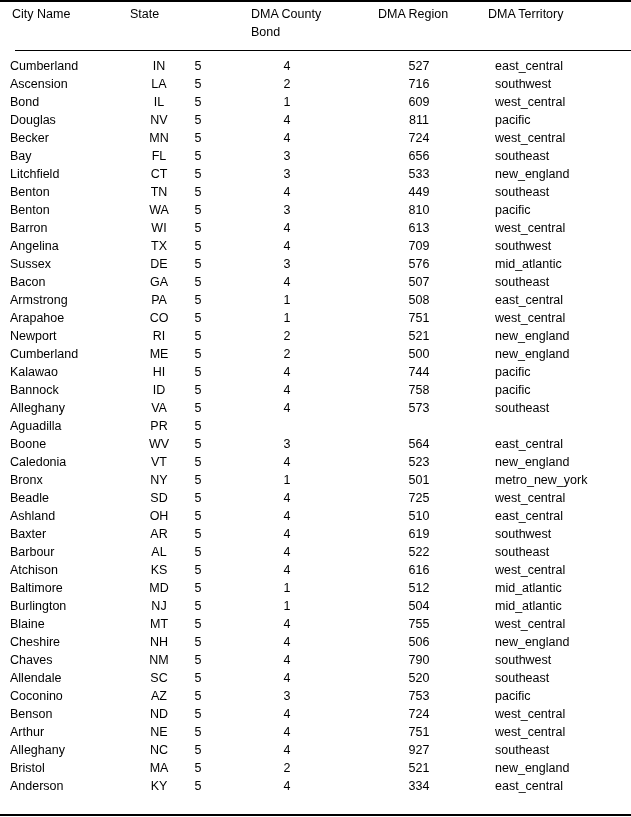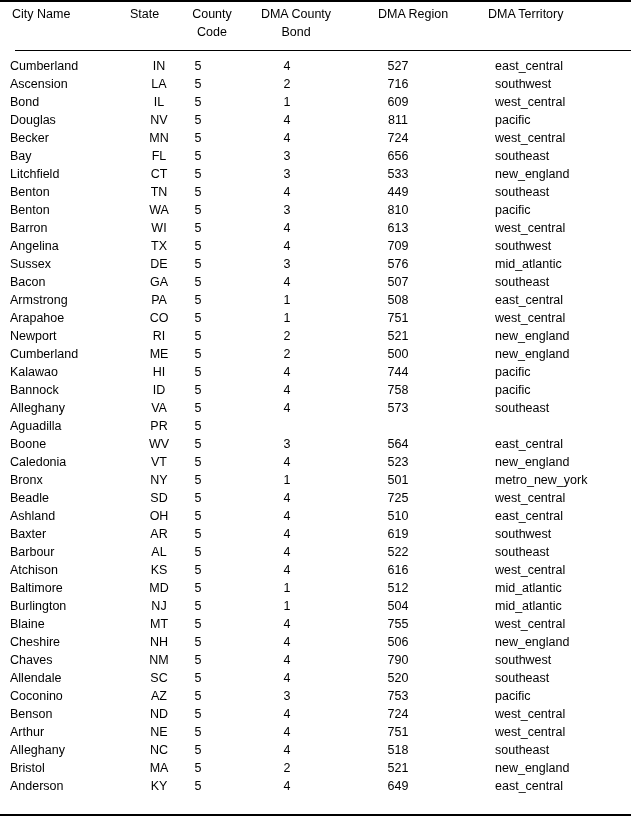--- a/index.html
+++ b/index.html
@@ -17,48 +17,44 @@
   .rule { position: absolute; background: #000000; }
   .top-rule { top: 0; left: 0; width: 631px; height: 2px; }
   .header-rule { top: 50px; left: 15px; width: 616px; height: 1px; }
   .bottom-rule { top: 814px; left: 0; width: 631px; height: 2px; }
 
   .header { position: absolute; top: 5px; left: 0; width: 631px; height: 44px; }
   .hcell { position: absolute; top: 0; line-height: 18px; white-space: nowrap; }
   .h-city      { left: 12px; }
   .h-state     { left: 130px; width: 45px;  text-align: left; }
   .h-county    { left: 182px; width: 60px;  text-align: center; }
-  .h-rank      { left: 251px; width: 90px;  text-align: center; }
+  .h-rank      { left: 251px; width: 90px;  text-align: left; }
   .h-region    { left: 378px; width: 80px;  }
   .h-territory { left: 488px; }
 
   .tbody { position: absolute; top: 57px; left: 0; width: 631px; }
   .row  { position: relative; height: 18px; }
   .cell { position: absolute; top: 0; line-height: 18px; white-space: nowrap; }
   .c-city      { left: 10px; }
   .c-state     { left: 135px; width: 48px; text-align: center; }
   .c-code      { left: 178px; width: 40px; text-align: center; }
   .c-rank      { left: 252px; width: 70px; text-align: center; }
-  .c-region    { left: 363px; width: 70px; text-align: center; }
+  .c-region    { left: 384px; width: 70px; text-align: center; }
   .c-territory { left: 495px; text-align: center; }
 </style>
 </head>
 <body>
 
 <div class="page">
 
   <div class="rule top-rule"></div>
 
   <div class="header">
     <span class="hcell h-city">City Name</span>
     <span class="hcell h-state">State</span>
-    <span class="hcell h-county">
-      <div>County</div>
-      <div>Code</div>
-    </span>
     <span class="hcell h-rank">
       <div>DMA County</div>
       <div>Bond</div>
     </span>
     <span class="hcell h-region">DMA Region</span>
     <span class="hcell h-territory">DMA Territory</span>
   </div>
 
   <div class="rule header-rule"></div>
 
@@ -365,36 +361,36 @@
         <span class="cell c-code">5</span>
         <span class="cell c-rank">4</span>
         <span class="cell c-region">751</span>
         <span class="cell c-territory">west_central</span>
       </div>
       <div class="row">
         <span class="cell c-city">Alleghany</span>
         <span class="cell c-state">NC</span>
         <span class="cell c-code">5</span>
         <span class="cell c-rank">4</span>
-        <span class="cell c-region">518</span>
+        <span class="cell c-region">927</span>
         <span class="cell c-territory">southeast</span>
       </div>
       <div class="row">
         <span class="cell c-city">Bristol</span>
         <span class="cell c-state">MA</span>
         <span class="cell c-code">5</span>
         <span class="cell c-rank">2</span>
         <span class="cell c-region">521</span>
         <span class="cell c-territory">new_england</span>
       </div>
       <div class="row">
         <span class="cell c-city">Anderson</span>
         <span class="cell c-state">KY</span>
         <span class="cell c-code">5</span>
         <span class="cell c-rank">4</span>
-        <span class="cell c-region">649</span>
+        <span class="cell c-region">334</span>
         <span class="cell c-territory">east_central</span>
       </div>
     </div>
 
   <div class="rule bottom-rule"></div>
 
 </div>
 
 </body></html>

